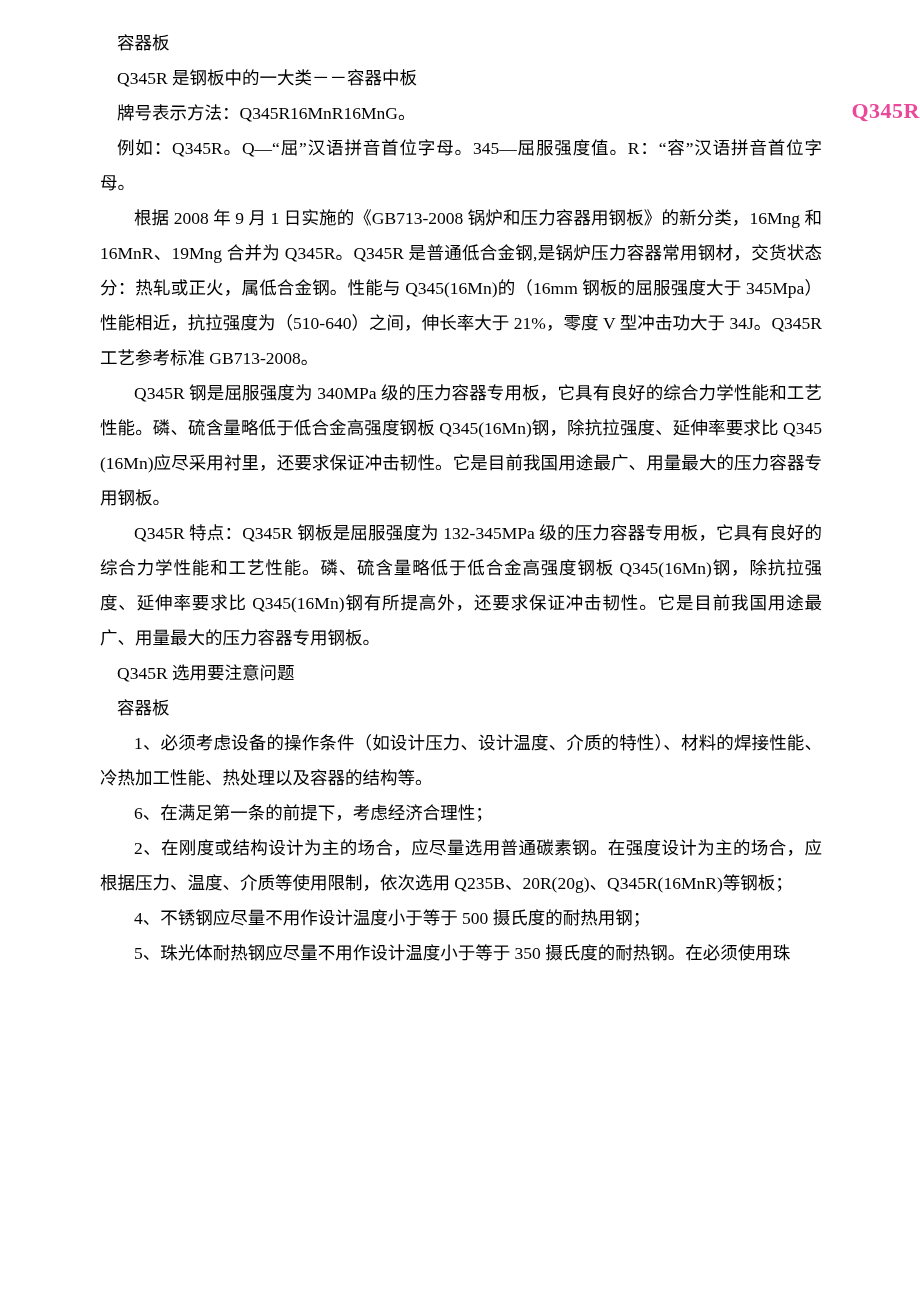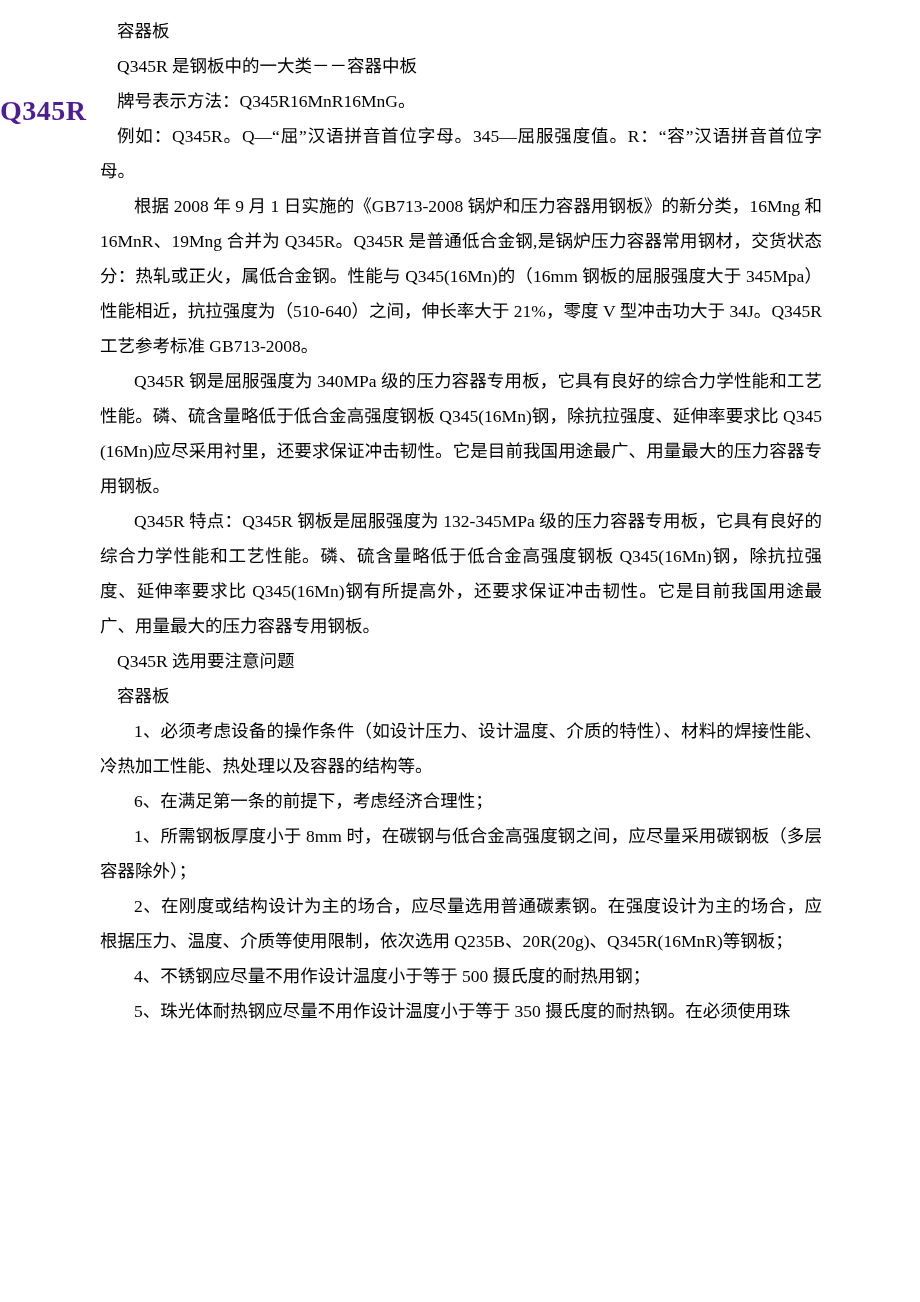--- a/index.html
+++ b/index.html
@@ -13,30 +13,30 @@
     width: 920px;
     height: 1302px;
     margin: 0 auto;
     background: #ffffff;
     box-sizing: border-box;
     overflow: hidden;
   }
   .content {
     position: absolute;
     left: 100px;
-    top: 0;
+    top: 12px;
     width: 722px;
   }
   .doc-title {
     font-family: "Liberation Serif", "DejaVu Serif", serif;
     font-weight: bold;
-    font-size: 28px;
+    font-size: 22px;
     line-height: 36px;
-    text-align: left;
-    color: #4c1d95;
+    text-align: right;
+    color: #ec4899;
     margin: 0;
     padding-top: 93px;
     letter-spacing: 0.5px;
   }
   .body-text {
     margin-top: 14px;
   }
   p.para {
     font-family: "Liberation Serif", "DejaVu Serif", serif;
     font-size: 17.5px;
@@ -65,21 +65,20 @@
       <p class="para indent-1">Q345R 是钢板中的一大类－－容器中板</p>
       <p class="para indent-1">牌号表示方法：Q345R16MnR16MnG。</p>
       <p class="para indent-1">例如：Q345R。Q—“屈”汉语拼音首位字母。345—屈服强度值。R：“容”汉语拼音首位字母。</p>
       <p class="para indent-2">根据 2008 年 9 月 1 日实施的《GB713-2008 锅炉和压力容器用钢板》的新分类，16Mng 和 16MnR、19Mng 合并为 Q345R。Q345R 是普通低合金钢,是锅炉压力容器常用钢材，交货状态分：热轧或正火，属低合金钢。性能与 Q345(16Mn)的（16mm 钢板的屈服强度大于 345Mpa）性能相近，抗拉强度为（510-640）之间，伸长率大于 21%，零度 V 型冲击功大于 34J。Q345R 工艺参考标准 GB713-2008。</p>
       <p class="para indent-2">Q345R 钢是屈服强度为 340MPa 级的压力容器专用板，它具有良好的综合力学性能和工艺性能。磷、硫含量略低于低合金高强度钢板 Q345(16Mn)钢，除抗拉强度、延伸率要求比 Q345(16Mn)应尽采用衬里，还要求保证冲击韧性。它是目前我国用途最广、用量最大的压力容器专用钢板。</p>
       <p class="para indent-2">Q345R 特点：Q345R 钢板是屈服强度为 132-345MPa 级的压力容器专用板，它具有良好的综合力学性能和工艺性能。磷、硫含量略低于低合金高强度钢板 Q345(16Mn)钢，除抗拉强度、延伸率要求比 Q345(16Mn)钢有所提高外，还要求保证冲击韧性。它是目前我国用途最广、用量最大的压力容器专用钢板。</p>
       <p class="para indent-1">Q345R 选用要注意问题</p>
       <p class="para indent-1">容器板</p>
       <p class="para indent-2">1、必须考虑设备的操作条件（如设计压力、设计温度、介质的特性）、材料的焊接性能、冷热加工性能、热处理以及容器的结构等。</p>
       <p class="para indent-2">6、在满足第一条的前提下，考虑经济合理性；</p>
-      <p class="para indent-2">1、所需钢板厚度小于 8mm 时，在碳钢与低合金高强度钢之间，应尽量采用碳钢板（多层容器除外）；</p>
       <p class="para indent-2">2、在刚度或结构设计为主的场合，应尽量选用普通碳素钢。在强度设计为主的场合，应根据压力、温度、介质等使用限制，依次选用 Q235B、20R(20g)、Q345R(16MnR)等钢板；</p>
       <p class="para indent-2">4、不锈钢应尽量不用作设计温度小于等于 500 摄氏度的耐热用钢；</p>
       <p class="para indent-2">5、珠光体耐热钢应尽量不用作设计温度小于等于 350 摄氏度的耐热钢。在必须使用珠</p>
 
     </div>
   </div>
 
 </div>
 
 </body></html>

